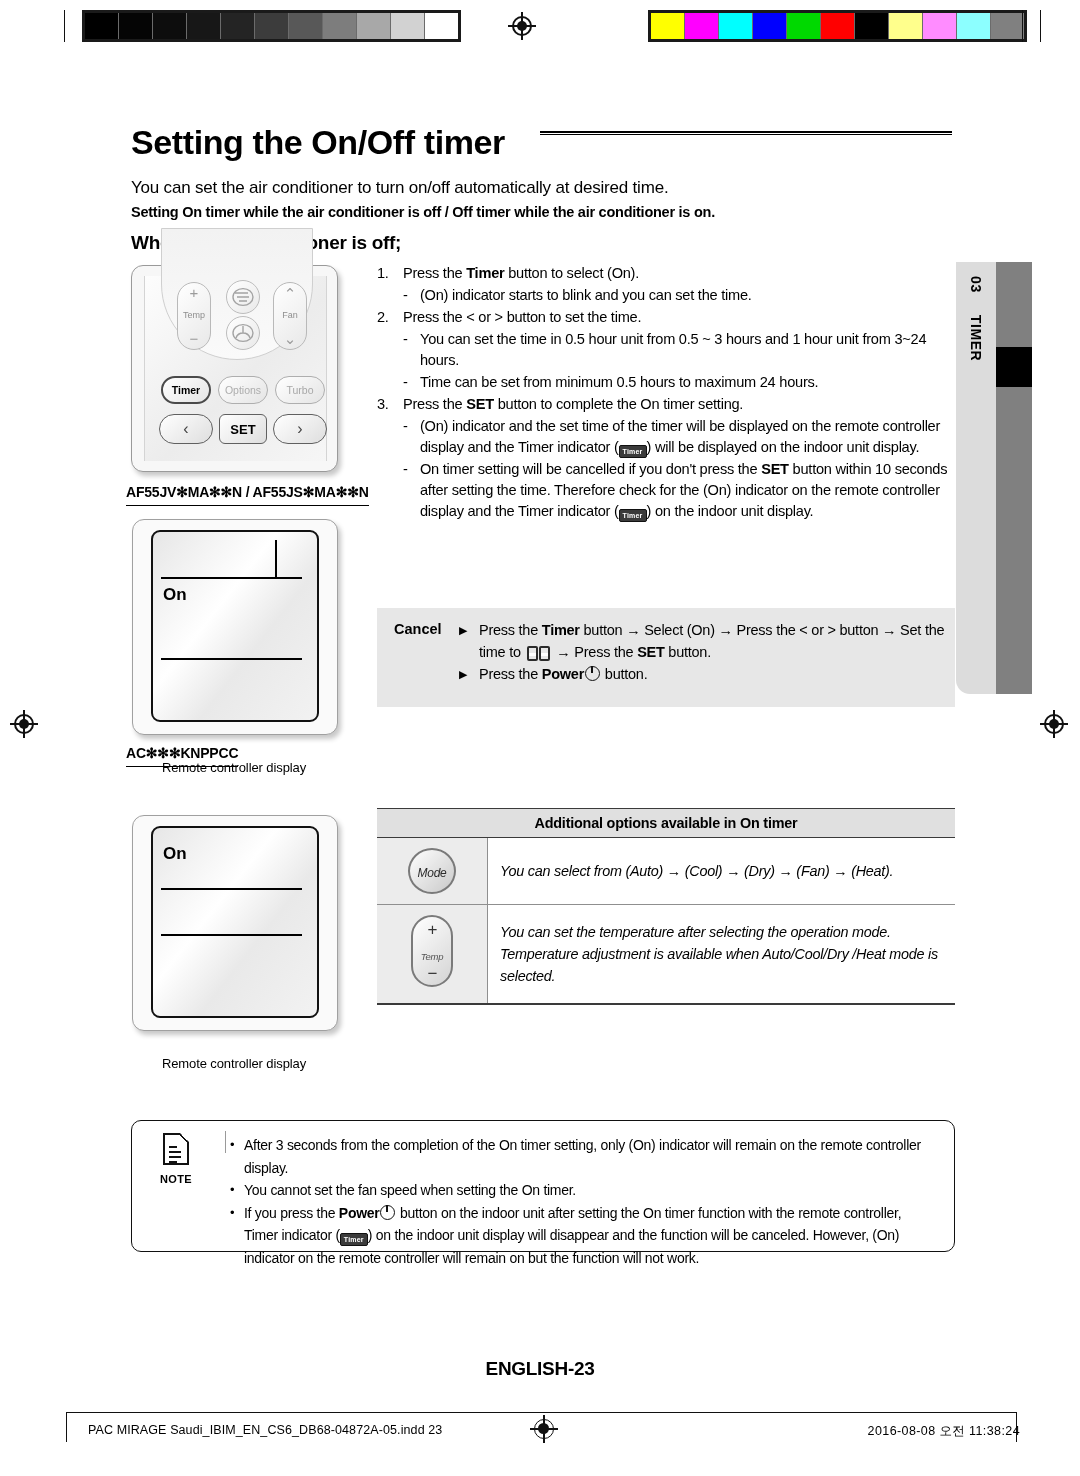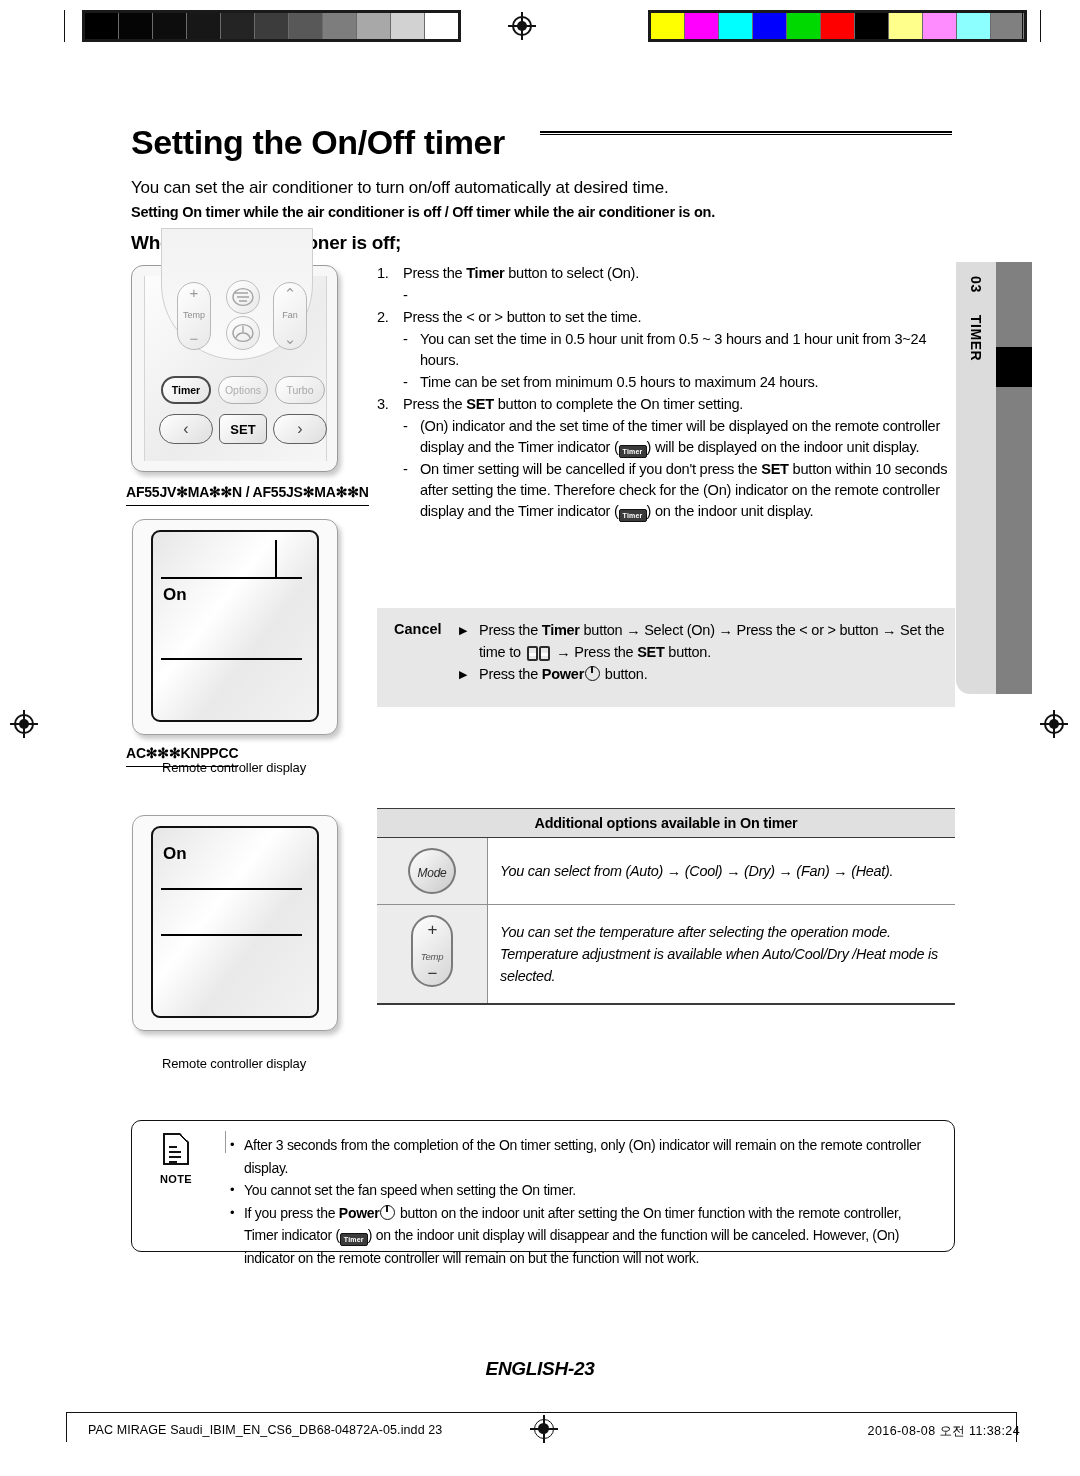--- a/index.html
+++ b/index.html
@@ -155,21 +155,21 @@
   .doc-lines u:nth-child(3){width:85%}
   .doc-lines u:nth-child(4){width:60%}
   #note-word{display:block;font-size:11px;font-weight:bold;margin-top:4px;letter-spacing:.3px;}
   #note-sep{position:absolute;left:93px;top:10px;height:22px;width:0;border-left:1px solid #9a9a9a;}
   #note-list{position:absolute;left:98px;top:13px;right:16px;}
   .nrow{display:flex;font-size:14px;line-height:22.5px;letter-spacing:-0.28px;}
   .nrow .bl{flex:0 0 14px;font-size:13px;}
 
   
   #english-page{position:absolute;left:0;right:0;top:1358px;text-align:center;
-      font-size:19px;font-weight:bold;letter-spacing:-0.3px;font-style:italic;}
+      font-size:19px;font-weight:bold;letter-spacing:-0.3px;}
   #footline{position:absolute;left:66px;top:1412px;width:950px;height:0;border-top:1px solid #111;}
   #foot-left{position:absolute;left:88px;top:1423px;font-size:12.5px;font-family:"Liberation Sans",sans-serif;letter-spacing:0.1px;white-space:nowrap;}
   #foot-right{position:absolute;right:60px;top:1423px;font-size:12.5px;letter-spacing:0.4px;white-space:nowrap;}
   .footreg{position:absolute;left:533px;top:1418px;width:22px;height:22px;}
   .footreg span{position:absolute;left:1px;top:1px;width:20px;height:20px;border-radius:50%;border:1.6px solid #111;box-sizing:border-box;}
   .footreg span::after{content:"";position:absolute;left:3px;top:3px;width:11px;height:11px;border-radius:50%;background:#111;}
   .footreg::before{content:"";position:absolute;left:10px;top:-3px;width:1.6px;height:28px;background:#111;}
   .footreg::after{content:"";position:absolute;top:10px;left:-3px;height:1.6px;width:28px;background:#111;}
 </style>
 </head>
@@ -287,20 +287,21 @@
   </div>
   <div class="cap" id="cap-2">Remote controller display</div>
 
   <div id="steps">
     <div class="step">
       <span class="num">1.</span>
       <span><span>Press the </span><b>Timer</b><span> button to select (On).</span></span>
     </div>
     <div class="sub">
       <span class="dash">-</span>
+      <span>(On) indicator starts to blink and you can set the time.</span>
     </div>
     <div class="step">
       <span class="num">2.</span>
       <span>Press the &lt; or &gt; button to set the time.</span>
     </div>
     <div class="sub">
       <span class="dash">-</span>
       <span>You can set the time in 0.5 hour unit from 0.5 ~ 3 hours and 1 hour unit from 3~24 hours.</span>
     </div>
     <div class="sub">

